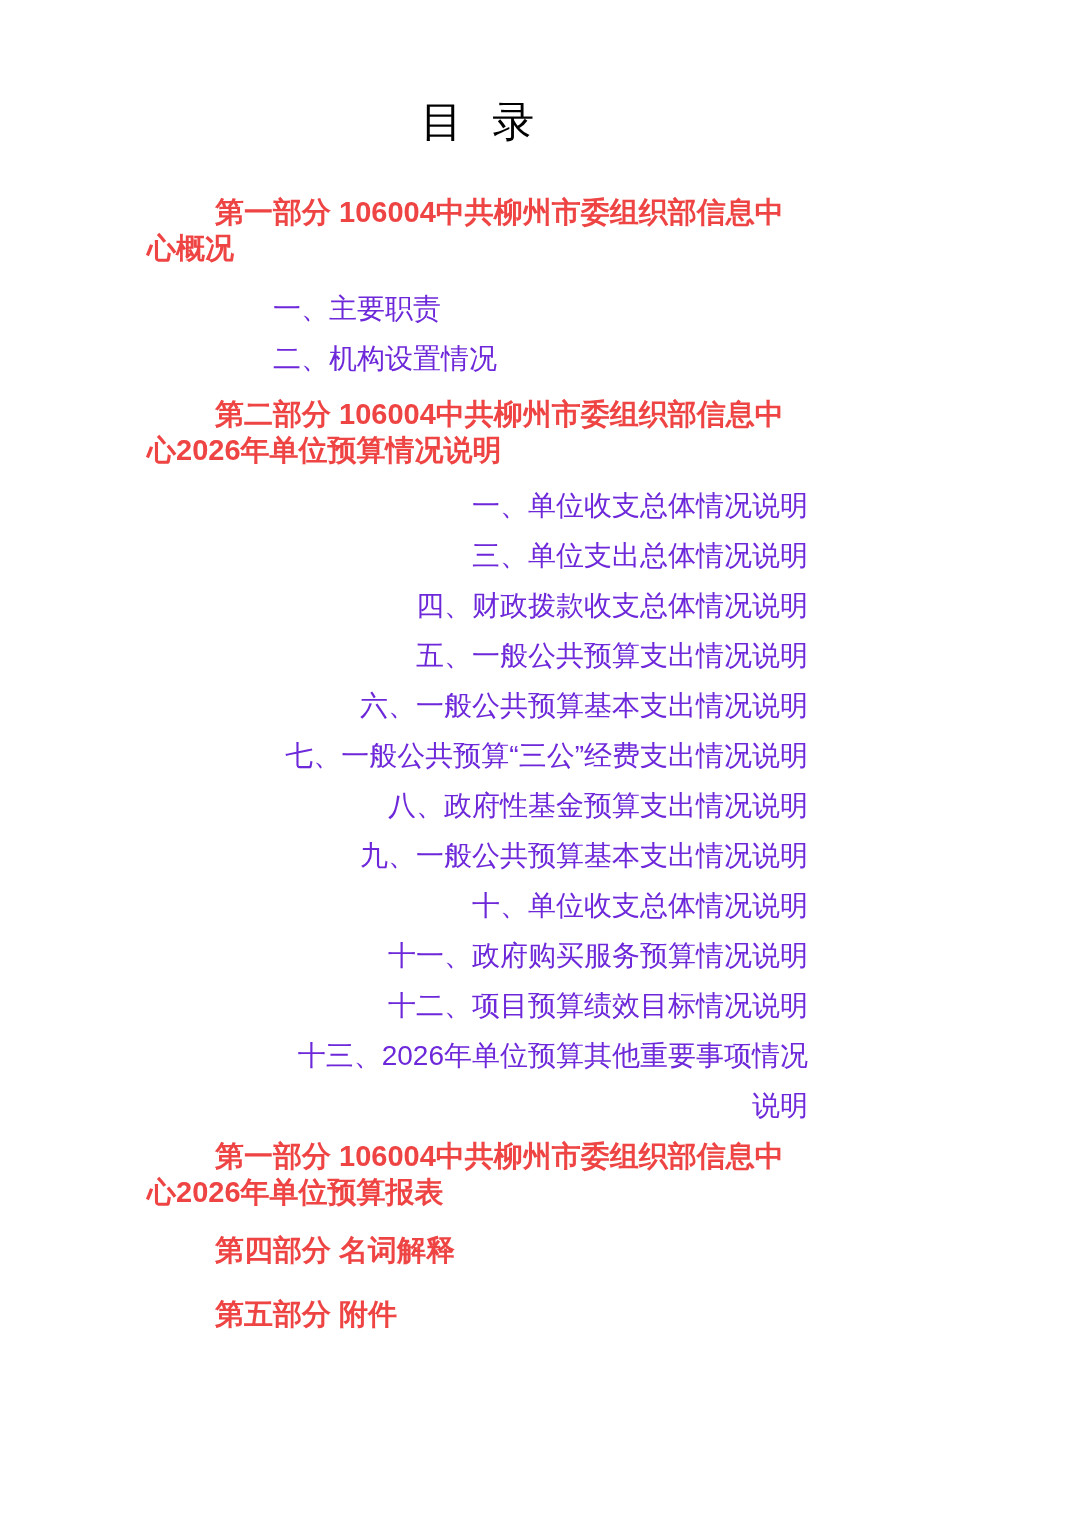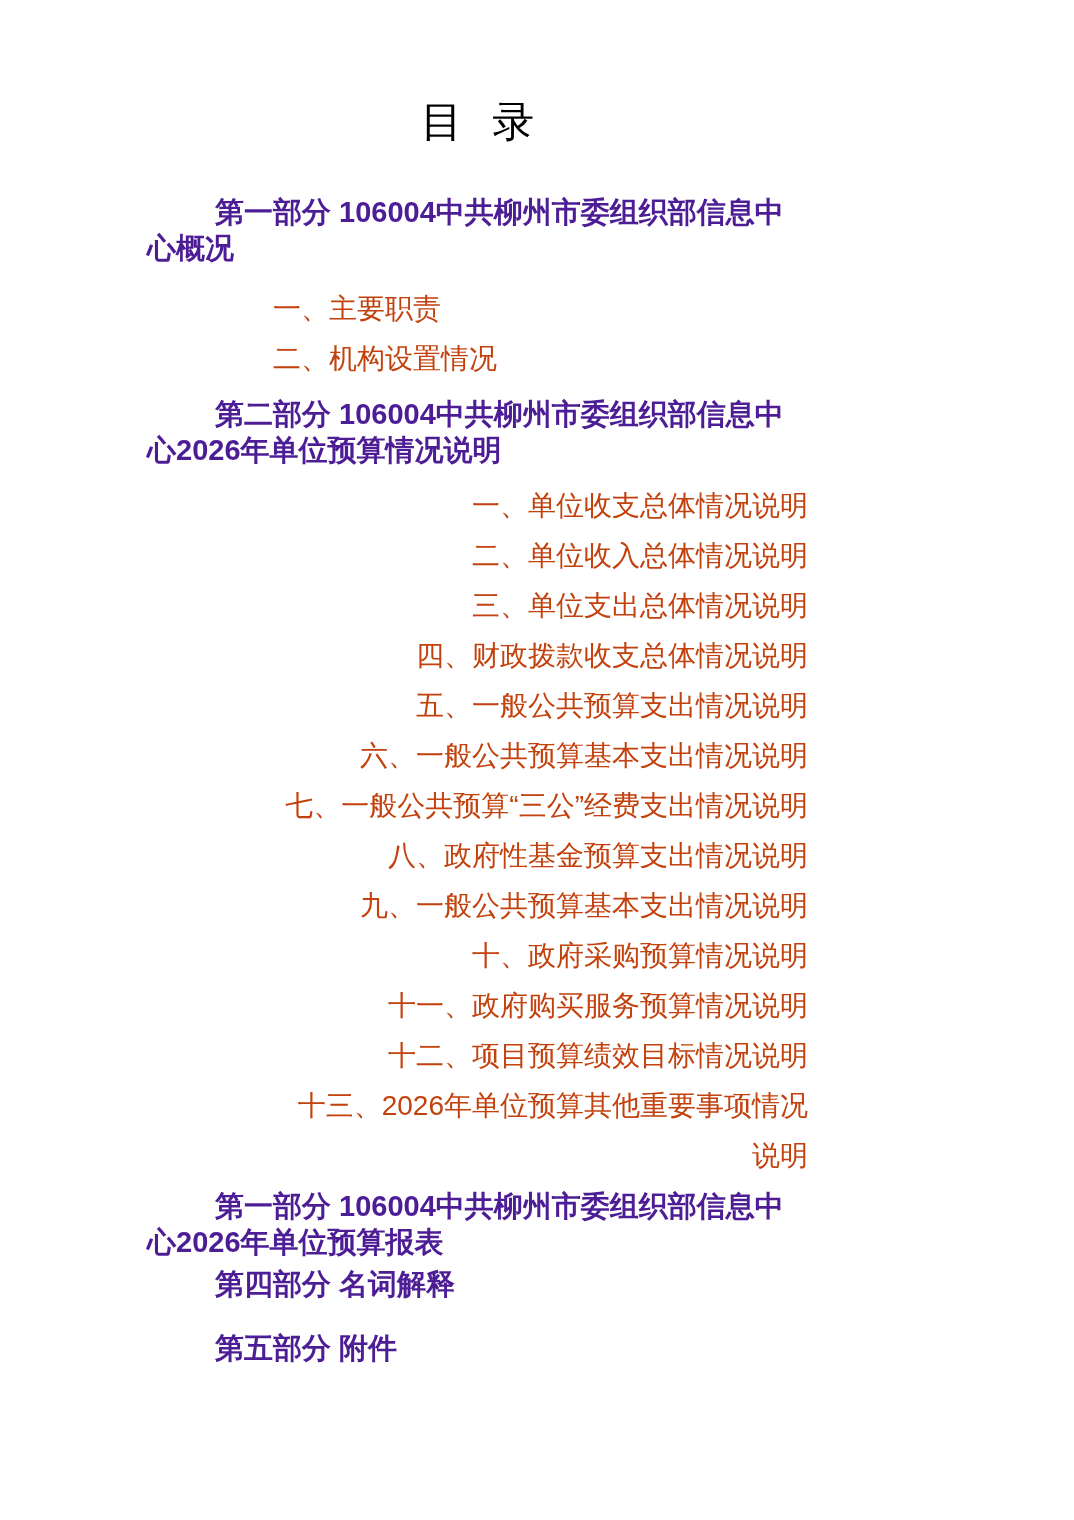--- a/index.html
+++ b/index.html
@@ -29,65 +29,64 @@
     text-align: center;
     word-spacing: 18px;
     color: #000000;
   }
   .part-heading {
     margin: 0;
     font-size: 29px;
     font-weight: 700;
     line-height: 36px;
     text-indent: 68px;
-    color: #4c1d95;
+    color: #ef4444;
   }
   .toc-item {
     margin: 0;
     padding-left: 126px;
     font-size: 28px;
     font-weight: 400;
     line-height: 50px;
-    color: #c2410c;
+    color: #6d28d9;
   }
   .heading-1 { margin-top: 46px; }
   .items-1   { margin-top: 18px; }
   .heading-2 { margin-top: 12px; }
   .items-2   { margin-top: 13px; text-align: right; }
   .heading-3 { margin-top: 7px;  }
-  .heading-4 { margin-top: 6px; }
+  .heading-4 { margin-top: 22px; }
   .heading-5 { margin-top: 28px; }
 </style>
 </head>
 <body>
 
 <div class="page">
 
   <h1 class="doc-title">目 录</h1>
 
   <p class="part-heading heading-1">第一部分 106004中共柳州市委组织部信息中心概况</p>
 
   <div class="items items-1">
     <p class="toc-item">一、主要职责</p>
     <p class="toc-item">二、机构设置情况</p>
   </div>
 
   <p class="part-heading heading-2">第二部分 106004中共柳州市委组织部信息中心2026年单位预算情况说明</p>
 
   <div class="items items-2">
     <p class="toc-item">一、单位收支总体情况说明</p>
-    <p class="toc-item">二、单位收入总体情况说明</p>
     <p class="toc-item">三、单位支出总体情况说明</p>
     <p class="toc-item">四、财政拨款收支总体情况说明</p>
     <p class="toc-item">五、一般公共预算支出情况说明</p>
     <p class="toc-item">六、一般公共预算基本支出情况说明</p>
     <p class="toc-item">七、一般公共预算“三公”经费支出情况说明</p>
     <p class="toc-item">八、政府性基金预算支出情况说明</p>
     <p class="toc-item">九、一般公共预算基本支出情况说明</p>
-    <p class="toc-item">十、政府采购预算情况说明</p>
+    <p class="toc-item">十、单位收支总体情况说明</p>
     <p class="toc-item">十一、政府购买服务预算情况说明</p>
     <p class="toc-item">十二、项目预算绩效目标情况说明</p>
     <p class="toc-item">十三、2026年单位预算其他重要事项情况说明</p>
   </div>
 
   <p class="part-heading heading-3">第一部分 106004中共柳州市委组织部信息中心2026年单位预算报表</p>
 
   <p class="part-heading heading-4">第四部分 名词解释</p>
 
   <p class="part-heading heading-5">第五部分 附件</p>

